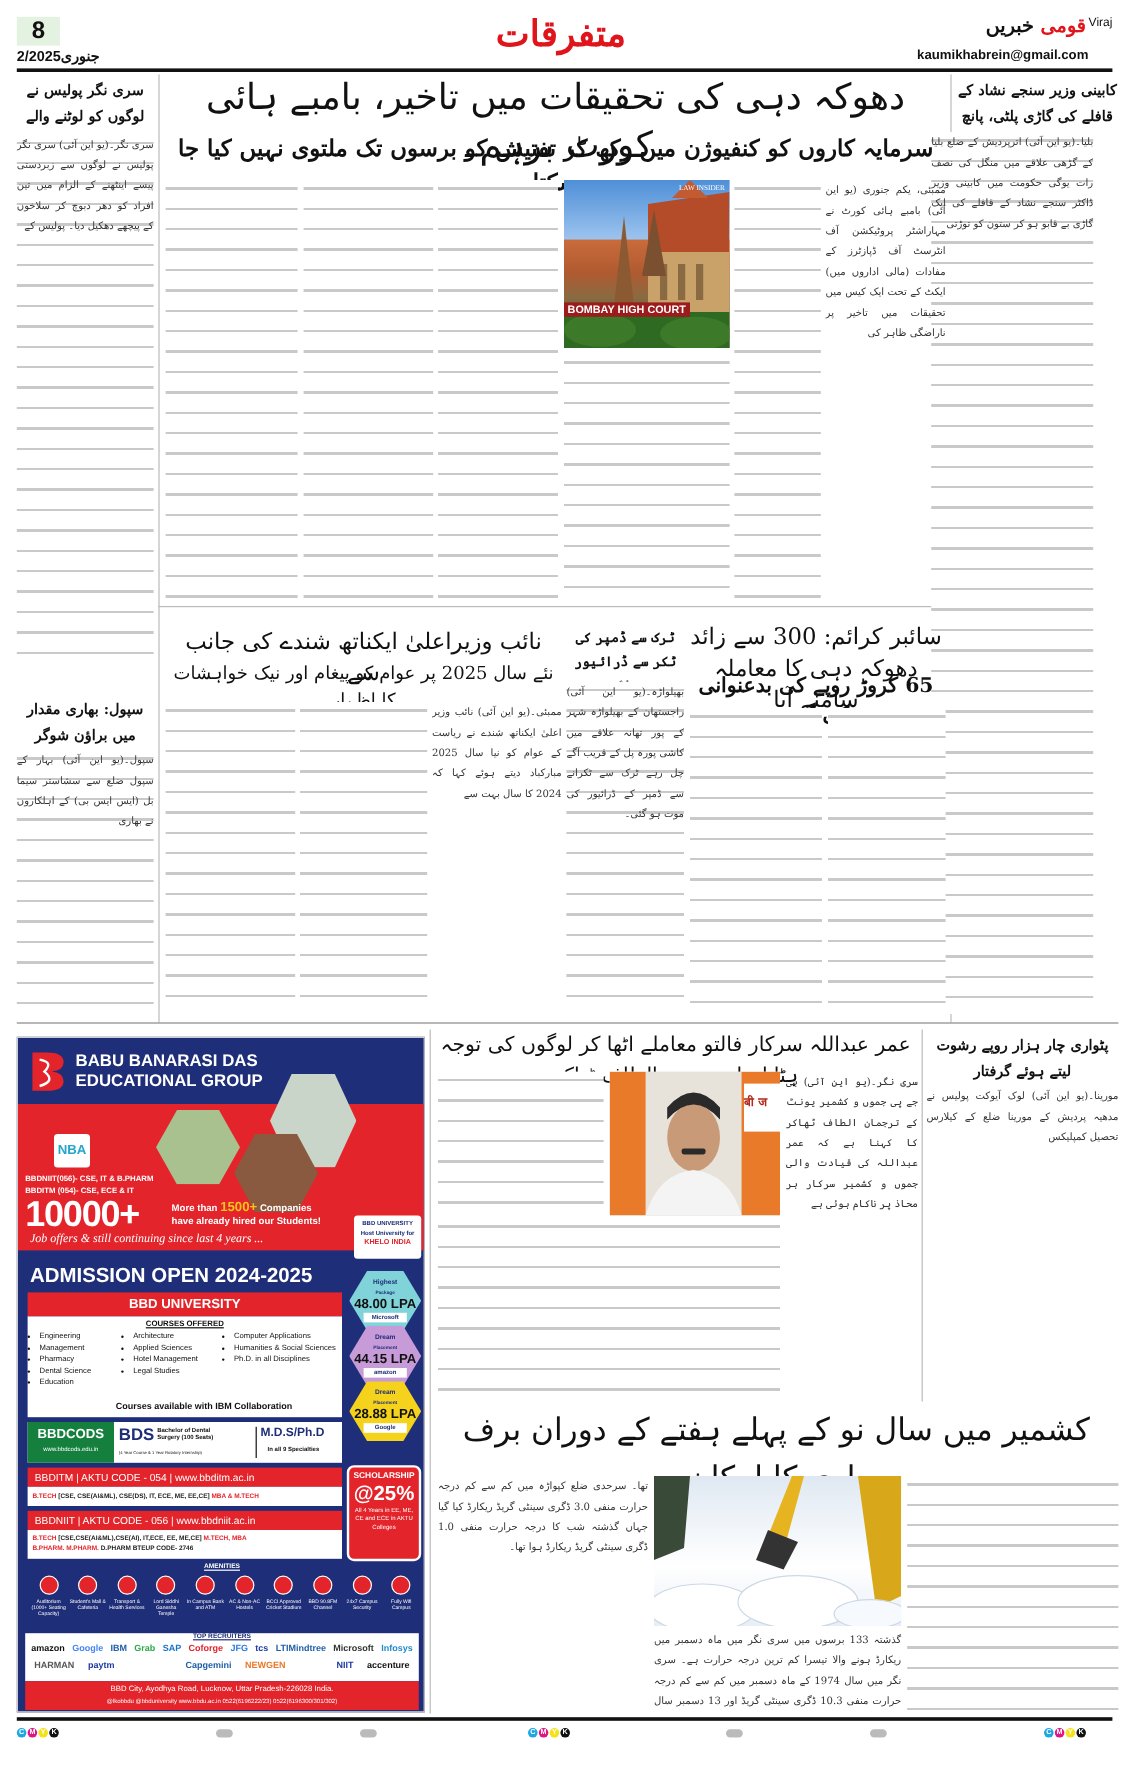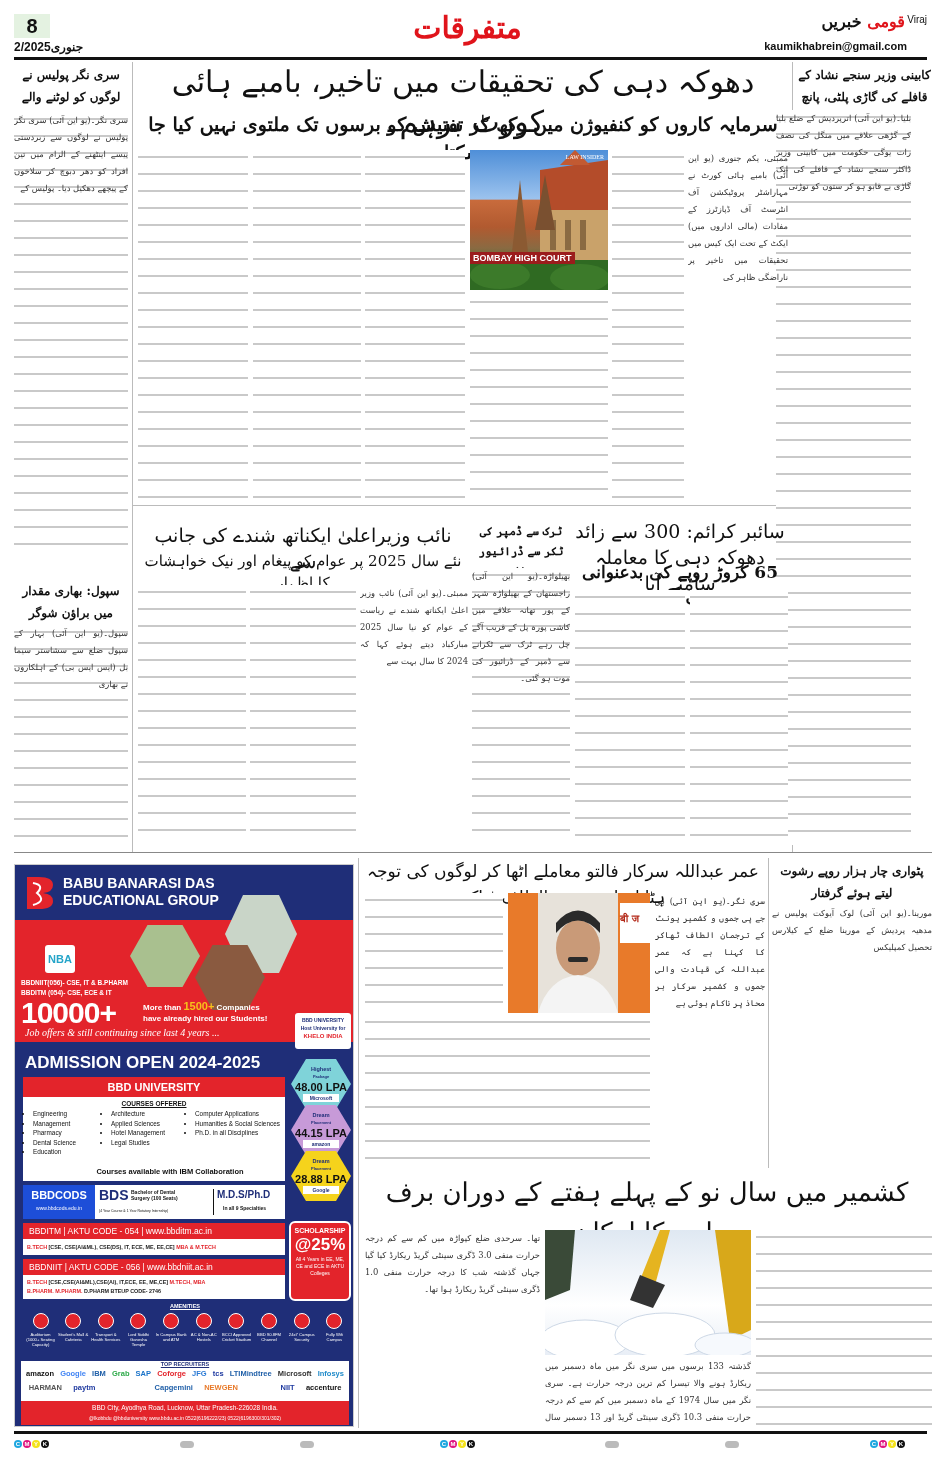--- a/index.html
+++ b/index.html
@@ -204,21 +204,21 @@
       </div>
       <div class="abs" style="left: 276px; top: 286px; width: 60px; height: 50px; background: rgb(245, 211, 28); clip-path: polygon(25% 0px, 75% 0px, 100% 50%, 75% 100%, 25% 100%, 0px 50%); text-align: center; color: rgb(31, 46, 120); font-weight: bold; line-height: 8px; padding-top: 6px;">
         <div style="font-size:5.5px">Dream</div>
         <div style="font-size:4px">Placement</div>
         <div style="font-size:11px;line-height:13px;color:#111">28.88 LPA</div>
         <div style="font-size:5px;background:#fff;margin:0 12px">Google</div>
       </div>
     </div>
 
   <div class="abs" style="left:8px;top:320px;width:262px;height:34px;background:#fff">
-    <div class="abs" style="left:0;top:0;width:72px;height:34px;background:#1d4ed8;color:#fff;text-align:center">
+    <div class="abs" style="left:0;top:0;width:72px;height:34px;background:#15803d;color:#fff;text-align:center">
       <div style="font-weight:bold;font-size:11px;line-height:20px">BBDCODS</div>
       <div style="font-size:5px">www.bbdcods.edu.in</div>
     </div>
     <div class="abs" style="left:76px;top:2px;color:#1f2e78;font-weight:bold;font-size:14px">BDS</div>
     <div class="abs" style="left:108px;top:4px;width:56px;color:#111;font-size:5px;font-weight:bold;line-height:6px">Bachelor of Dental Surgery (100 Seats)</div>
     <div class="abs" style="left:76px;top:24px;width:110px;color:#111;font-size:3.5px">(4 Year Course &amp; 1 Year Rotatory Internship)</div>
     <div class="abs" style="left:190px;top:4px;width:1px;height:26px;background:#111"></div>
     <div class="abs" style="left:194px;top:4px;color:#1f2e78;font-weight:bold;font-size:10px">M.D.S/Ph.D</div>
     <div class="abs" style="left:200px;top:20px;color:#111;font-size:5px;font-weight:bold">In all 9 Specialties</div>
   </div>

